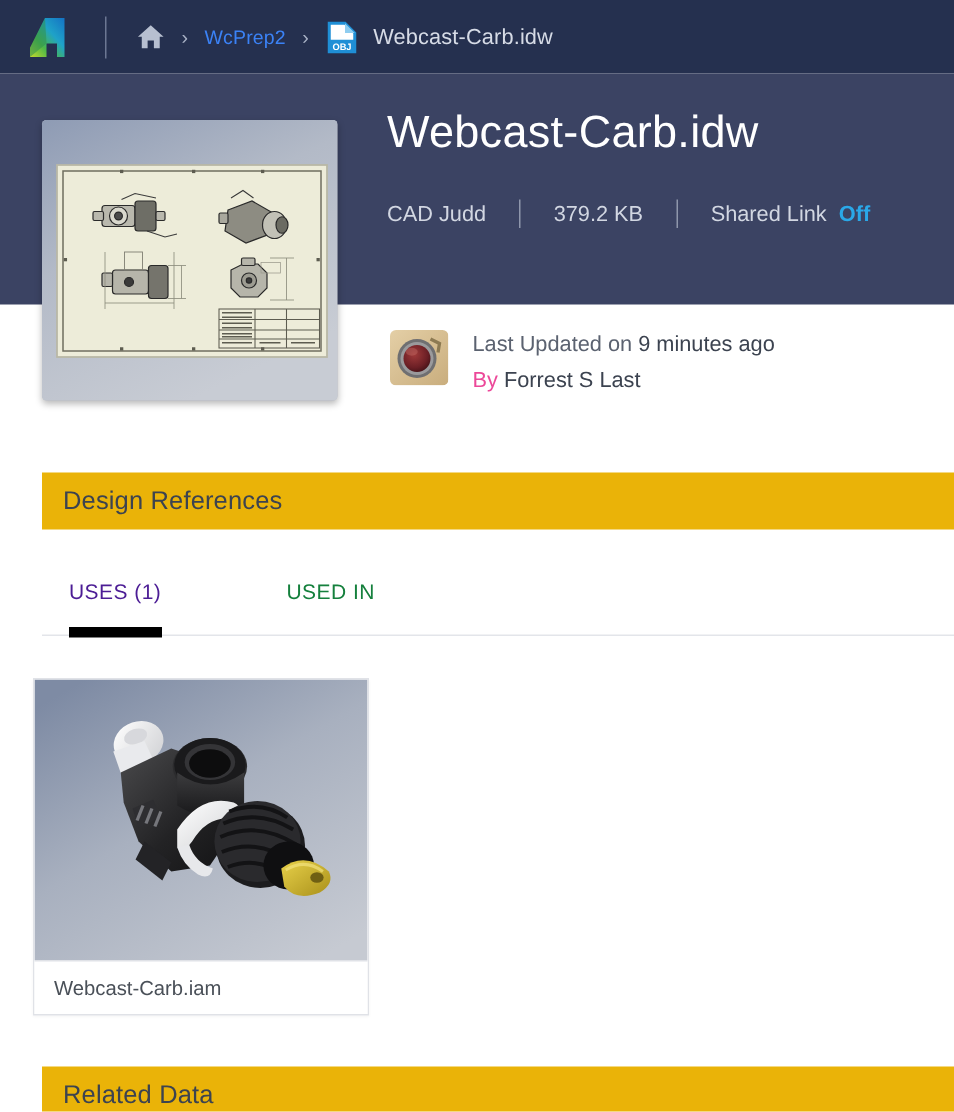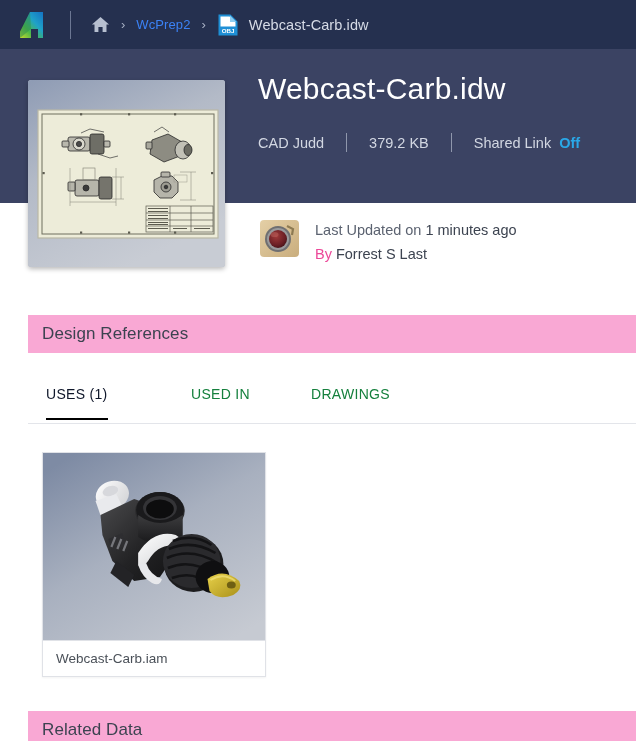--- a/index.html
+++ b/index.html
@@ -167,21 +167,21 @@
     line-height: 1.05;
   }
   .updated-line2 .by-word { color:#ec4899; }
 
   
   .section-bar {
     position: absolute;
     left: 28px;
     width: 608px;
     height: 38px;
-    background: #f9a8d4;
+    background: #eab308;
     display: flex;
     align-items: center;
     box-sizing: border-box;
     padding-left: 14px;
   }
   .section-bar-title {
     font-size: 17px;
     color: #3c4350;
     letter-spacing: .1px;
   }
@@ -199,31 +199,31 @@
   .tab {
     position: absolute;
     top: 6px;
     font-size: 14px;
     letter-spacing: .3px;
     color: #15803d;
     cursor: pointer;
     padding-bottom: 16px;
   }
   .tab.is-active {
-    color: #0f172a;
-    border-bottom: 2px solid #000000;
+    color: #4c1d95;
+    border-bottom: 7px solid #000000;
   }
   .tab-uses   { left: 18px; }
   .tab-usedin { left: 163px; }
   .tab-drawings { left: 283px; }
 
   
   .ref-card {
     position: absolute;
-    left: 42px;
+    left: 22px;
     top: 452px;
     width: 224px;
     background: #ffffff;
     border: 1px solid #e0e2e7;
     box-sizing: border-box;
     box-shadow: 0 1px 2px rgba(0,0,0,.05);
   }
   .ref-thumb {
     width: 100%;
     height: 187px;
@@ -408,37 +408,36 @@
       <rect width="39" height="37" fill="url(#avbg)"></rect>
       <path d="M27 6 L33 9 L32 15" fill="none" stroke="#8d7a52" stroke-width="2.2"></path>
       <circle cx="18" cy="19" r="13" fill="#6f6f71"></circle>
       <circle cx="18" cy="19" r="11" fill="#9a9a9c"></circle>
       <circle cx="18" cy="19" r="9" fill="url(#lens)"></circle>
       <ellipse cx="14.5" cy="14.5" rx="4" ry="2.6" fill="#c06a63" opacity=".45"></ellipse>
     </svg>
   </div>
   <div class="updated-lines">
     <div class="updated-line1">
-      <span>Last Updated on</span><span class="updated-when">1 minutes ago</span>
+      <span>Last Updated on</span><span class="updated-when">9 minutes ago</span>
     </div>
     <div class="updated-line2">
       <span class="by-word">By</span>
       <span>Forrest S Last</span>
     </div>
   </div>
 </div>
 
 <div class="section-bar" style="top:315px;">
   <span class="section-bar-title">Design References</span>
 </div>
 
 <div class="tabs">
   <div class="tab tab-uses is-active">USES (1)</div>
   <div class="tab tab-usedin">USED IN</div>
-  <div class="tab tab-drawings">DRAWINGS</div>
 </div>
 
 <div class="ref-card">
   <div class="ref-thumb">
     <svg viewBox="0 0 224 187" preserveAspectRatio="none">
       <defs>
         <linearGradient id="cardBg" x1="0.15" y1="0" x2="0.85" y2="1">
           <stop offset="0%" stop-color="#7e8ba4"></stop>
           <stop offset="45%" stop-color="#a8b0bf"></stop>
           <stop offset="100%" stop-color="#c6cad2"></stop>

